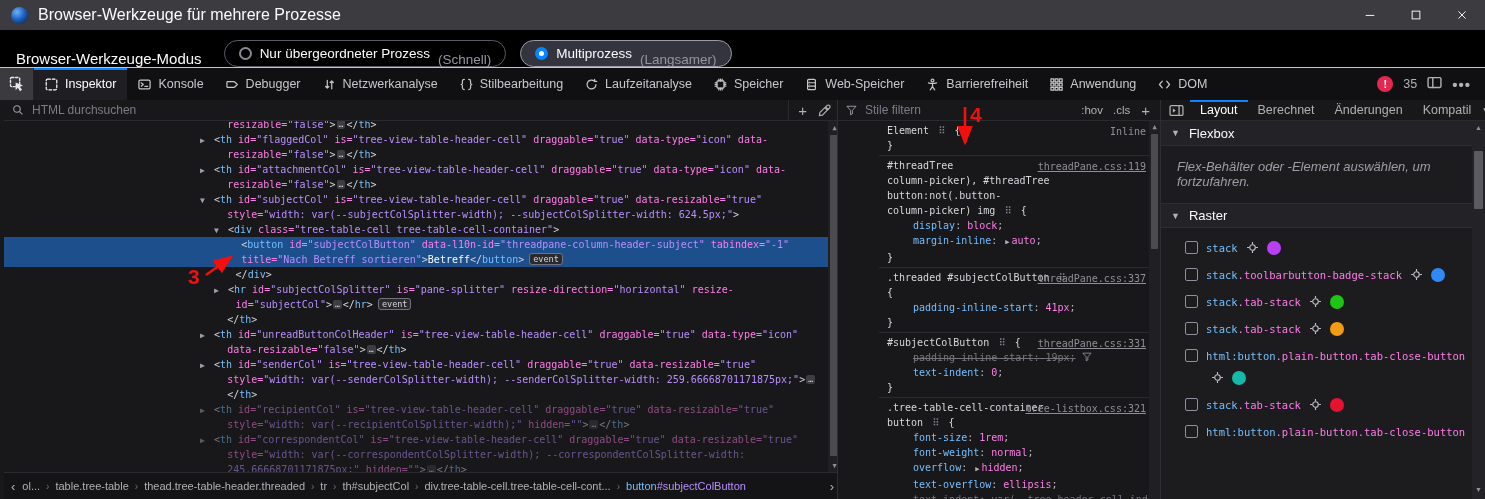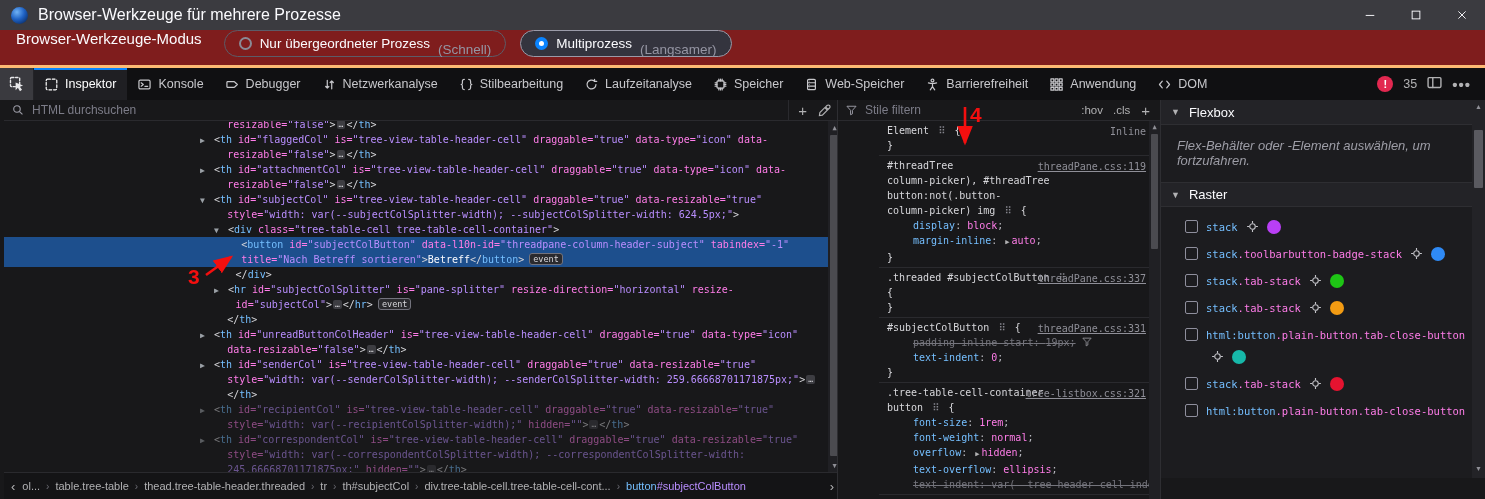--- a/index.html
+++ b/index.html
@@ -11,22 +11,22 @@
   .titlebar { position:absolute; left:0; top:0; width:100%; height:30px; background:#3b3b40;
               display:flex; align-items:center; }
   .logo { width:17px; height:17px; border-radius:50%; margin-left:11px; flex:0 0 auto;
           background:radial-gradient(circle at 35% 30%, #6fb2f5, #1f62c4 45%, #0a2d66 85%); }
   .wtitle { margin-left:10px; font-size:16px; color:#fbfbfe; }
   .wctrls { margin-left:auto; display:flex; height:100%; }
   .wbtn { width:46px; height:100%; display:flex; align-items:center; justify-content:center; color:#fbfbfe; }
   .wbtn svg { stroke:#fbfbfe; stroke-width:1.1; fill:none; }
 
   
-  .modebar { position:absolute; left:0; top:30px; width:100%; height:38px; background:#7f1d1d;
-             display:flex; align-items:flex-start; border-bottom:3px solid #fdba74; }
+  .modebar { position:absolute; left:0; top:30px; width:100%; height:38px; background:#000000;
+             display:flex; align-items:flex-end; border-bottom:1px solid #fdba74; }
   .modelabel { font-size:15px; color:#fbfbfe; margin-left:16px; margin-right:22px; }
   .pill { display:flex; align-items:center; gap:8px; height:27px; padding:0 14px; margin-right:14px;
           border:1px solid #5c5c68; border-radius:14px; font-size:13.5px; color:#fbfbfe; }
   .pill.sel { border-color:#9a9aa8; background:#34343e; }
   .radio { width:13px; height:13px; border-radius:50%; border:2px solid #8a8a96; flex:0 0 auto; }
   .pill.sel .radio { border:none; background:#0a84ff; position:relative; }
   .pill.sel .radio::after { content:""; position:absolute; left:4px; top:4px; width:5px; height:5px;
                             border-radius:50%; background:#fff; }
   .phint { color:#9595a3;margin-top:12px; }
 
@@ -400,20 +400,21 @@
             <div class="rsel">column-picker), #threadTree button:not(.button-</div>
             <div class="rsel">column-picker) img <span class="rdots">⠿</span> {</div>
             <div class="rdecl"><span class="rname">display</span><span class="rpunc">: </span><span class="rval">block</span><span class="rpunc">;</span></div>
             <div class="rdecl"><span class="rname">margin-inline</span><span class="rpunc">: </span><span class="rexp">▶</span><span class="rval">auto</span><span class="rpunc">;</span></div>
             <div class="rclose">}</div>
           </div>
           <div class="rule">
             <div class="rsel">.threaded #subjectColButton <span class="rdots">⠿</span></div>
             <span class="rsrc link">threadPane.css:337</span>
             <div class="rsel">{</div>
+            <div class="rdecl"><span class="rname">padding-inline-start</span><span class="rpunc">: </span><span class="rval">41px</span><span class="rpunc">;</span></div>
             <div class="rclose">}</div>
           </div>
           <div class="rule">
             <div class="rsel">#subjectColButton <span class="rdots">⠿</span> {</div>
             <span class="rsrc link">threadPane.css:331</span>
             <div class="rdecl over"><span class="rname">padding-inline-start</span><span class="rpunc">: </span><span class="rval">19px</span><span class="rpunc">;</span><span class="rfunnel">
                 <svg width="10" height="10" viewBox="0 0 14 14">
                   <path d="M1.2 1.6h11.6L8.2 6.8v4.4l-2.4 1.2V6.8z"></path>
                 </svg>
               </span></div>
@@ -432,20 +433,36 @@
           </div>
         </div>
       <div class="sb" style="top:0;height:378px;width:11px;">
         <div class="sb-arrow" style="top:0;">▲</div>
         <div class="sb-thumb" style="top:13px;height:115px;"></div>
       </div>
     </div>
   </div>
 
   <div class="col col3">
+    <div class="toolbar">
+      <span class="tbicon">
+          <svg width="15" height="15" viewBox="0 0 14 14" style="stroke:#b1b1b3;fill:none;stroke-width:1.2">
+            <rect x="1" y="2.4" width="12" height="9.2" rx="1.2"></rect>
+            <path d="M9.4 2.4v9.2"></path>
+            <path fill="#b1b1b3" stroke="none" d="M3.6 4.9l2.7 2.1-2.7 2.1z"></path>
+          </svg>
+        </span>
+      <div id="stabs" style="display:flex;height:100%;">
+          <div class="stab active">Layout</div>
+          <div class="stab">Berechnet</div>
+          <div class="stab">Änderungen</div>
+          <div class="stab">Kompatil</div>
+        </div>
+      <span class="ovfl">▼</span>
+    </div>
     <div class="lay">
       <div class="lsec">
         <span class="tri">▼</span>
         <span>Flexbox</span>
       </div>
       <div class="lempty">Flex-Behälter oder -Element auswählen, um fortzufahren.</div>
       <div class="lsec bordertop">
         <span class="tri">▼</span>
         <span>Raster</span>
       </div>

